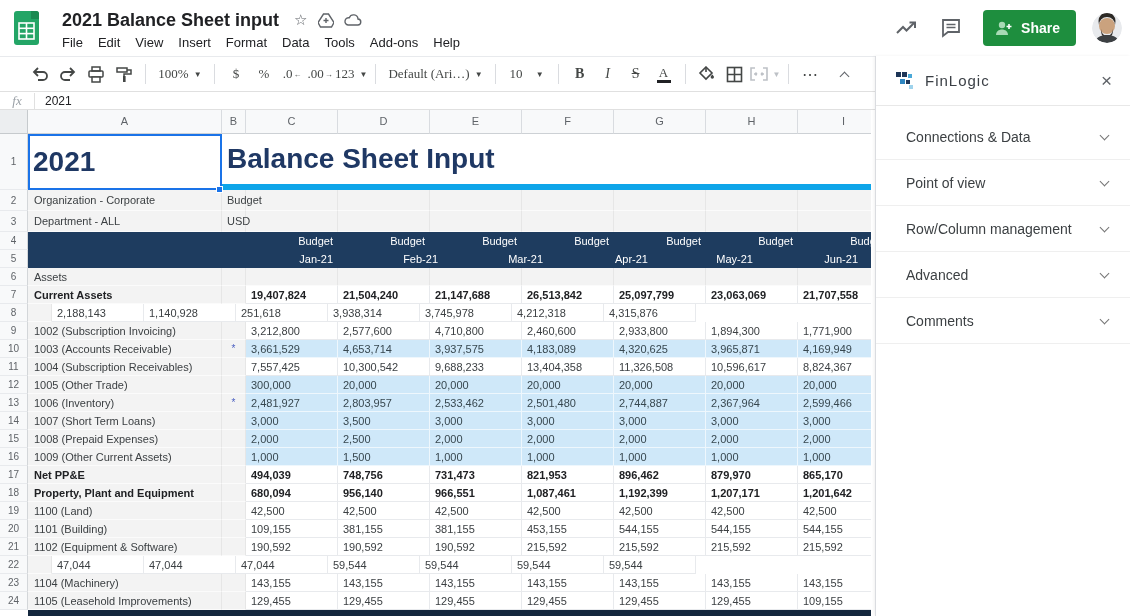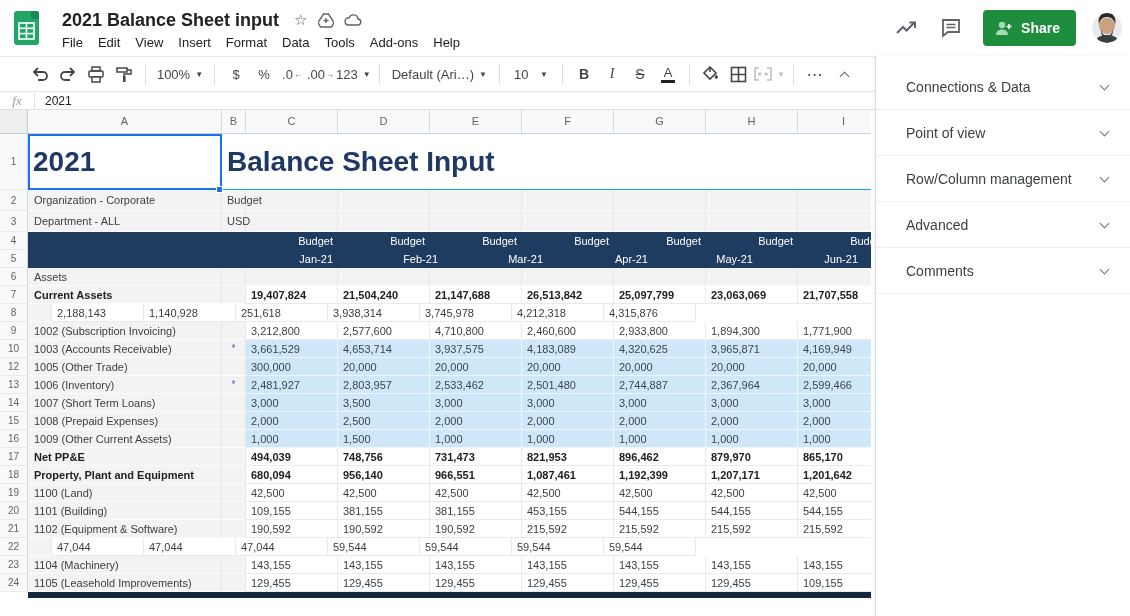--- a/index.html
+++ b/index.html
@@ -17,21 +17,21 @@
   #topbar-right { position:absolute; right:8px; top:10px; display:flex; align-items:center; }
   .tb-ic { margin:0 12px; display:flex; align-items:center; }
   #share-btn { display:flex; align-items:center; background:#1e8e3e; color:#fff; border:none;
     border-radius:4px; height:36px; padding:0 16px 0 12px; font-size:14px; font-weight:700; margin:0 10px; }
   #share-btn svg { margin-right:8px; }
   #avatar { width:30px; height:30px; border-radius:50%; overflow:hidden; margin-left:6px; }
   
   #toolbar { position:absolute; left:0; top:56px; width:875px; height:36px; background:#fff;
     border-top:1px solid #e8eaed; border-bottom:1px solid #e0e0e0; display:flex; align-items:center; padding-left:26px; }
   .t-ic { display:flex; align-items:center; justify-content:center; min-width:26px; height:24px;
-    color:#444746; margin:0 1px; border-radius:2px; }
+    color:#444746; margin:0 1px; border-radius:2px;font-family:Liberation Serif, serif; }
   .t-txt { font-size:13px; color:#444746; }
   .t-sep { width:1px; height:20px; background:#dadce0; margin:0 7px; }
   .caret { font-size:8px; color:#444746; margin-left:5px; }
   .t-bold { font-weight:700; font-size:14px; }
   .t-italic { font-style:italic; font-size:14px; font-family:"Liberation Serif",serif; }
   .t-strike { text-decoration:line-through; font-size:14px; }
   #text-color-btn { display:flex; flex-direction:column; align-items:center; line-height:13px; }
   #text-color-bar { width:14px; height:3px; background:#202124; margin-top:1px; }
   .sub-arrow { font-size:8px; margin-left:1px; color:#444746; }
   .grayed { color:#bdc1c6; }
@@ -64,21 +64,21 @@
   .bcell { background:#f3f3f3; border-right:1px solid #e6e6e6; border-bottom:1px solid #fbfbfb;
     display:flex; align-items:center; justify-content:center; font-size:10px; color:#4a5fc1; }
   .val { background:#fff; border-right:1px solid #e8eaed; border-bottom:1px solid #e8eaed;
     font-size:11px; color:#3c4043; padding-left:5px; display:flex; align-items:center; }
   .val.bold { font-weight:700; color:#202124; }
   .val.blue { background:#cfe8f9; border-right:1px solid #eef7fd; border-bottom:1px solid #eef7fd; color:#37474f; }
   #a1 { background:#fff; outline:2px solid #1a73e8; outline-offset:-2px; display:flex; align-items:center; position:relative; z-index:2; }
   #a1 span { font-size:28px; font-weight:700; color:#1f3864; padding-left:5px; }
   #sel-handle { position:absolute; left:216px; bottom:-3px; width:7px; height:7px; background:#1a73e8;
     border:1px solid #fff; z-index:3; }
-  #banner-cell { flex:1; background:#fff; border-bottom:1px solid #0ea5e9; display:flex; align-items:center; overflow:visible; }
+  #banner-cell { flex:1; background:#fff; border-bottom:6px solid #0ea5e9; display:flex; align-items:center; overflow:visible; }
   #banner-cell span { font-size:28px; font-weight:700; color:#1f3864; padding-left:5px; white-space:nowrap; }
   .meta-val { position:absolute; left:227px; top:0; height:21px; line-height:21px; font-size:11px; color:#3c4043; z-index:1; }
   .band-strip { flex:1; background:#1e3c5f; display:flex; }
   .band-cell { flex:none; width:92px; color:#fff; font-size:11px; text-align:right; padding-right:5px; line-height:18px; overflow:visible; }
   #dark-strip { height:6px; margin-left:28px; width:843px; background:#14273d; }
   
   #sidebar { position:absolute; left:875px; top:56px; width:255px; height:560px; background:#fff;
     border-left:1px solid #dadce0; box-shadow:-1px 0 3px rgba(0,0,0,.06); }
   #sb-header { height:50px; display:flex; align-items:center; padding:0 18px 0 20px; border-bottom:1px solid #e8e8e8; }
   #brand-name { font-size:15px; letter-spacing:1px; color:#3a3f45; font-weight:400; margin-left:9px; }
@@ -413,20 +413,32 @@
           <div class="cell bcell" style="width: 24px;">*</div>
           <div class="cell val blue" style="width: 92px;">3,661,529</div>
           <div class="cell val blue" style="width: 92px;">4,653,714</div>
           <div class="cell val blue" style="width: 92px;">3,937,575</div>
           <div class="cell val blue" style="width: 92px;">4,183,089</div>
           <div class="cell val blue" style="width: 92px;">4,320,625</div>
           <div class="cell val blue" style="width: 92px;">3,965,871</div>
           <div class="cell val blue" style="width: 92px;">4,169,949</div>
         </div>
         <div class="g-row r-data">
+          <div class="rn">11</div>
+          <div class="cell lbl" style="width: 194px;">1004 (Subscription Receivables)</div>
+          <div class="cell bcell" style="width: 24px;"></div>
+          <div class="cell val" style="width: 92px;">7,557,425</div>
+          <div class="cell val" style="width: 92px;">10,300,542</div>
+          <div class="cell val" style="width: 92px;">9,688,233</div>
+          <div class="cell val" style="width: 92px;">13,404,358</div>
+          <div class="cell val" style="width: 92px;">11,326,508</div>
+          <div class="cell val" style="width: 92px;">10,596,617</div>
+          <div class="cell val" style="width: 92px;">8,824,367</div>
+        </div>
+        <div class="g-row r-data">
           <div class="rn">12</div>
           <div class="cell lbl" style="width: 194px;">1005 (Other Trade)</div>
           <div class="cell bcell" style="width: 24px;"></div>
           <div class="cell val blue" style="width: 92px;">300,000</div>
           <div class="cell val blue" style="width: 92px;">20,000</div>
           <div class="cell val blue" style="width: 92px;">20,000</div>
           <div class="cell val blue" style="width: 92px;">20,000</div>
           <div class="cell val blue" style="width: 92px;">20,000</div>
           <div class="cell val blue" style="width: 92px;">20,000</div>
           <div class="cell val blue" style="width: 92px;">20,000</div>
@@ -573,20 +585,32 @@
           <div class="cell val" style="width: 92px;">129,455</div>
           <div class="cell val" style="width: 92px;">129,455</div>
           <div class="cell val" style="width: 92px;">109,155</div>
         </div>
       </div>
     <div id="dark-strip"></div>
   </div>
 </div>
 
 <div id="sidebar">
+  <div id="sb-header">
+    <svg width="20" height="20" viewBox="0 0 20 20">
+      <rect x="0" y="1" width="5" height="5" fill="#1d3557"></rect>
+      <rect x="6" y="1" width="5" height="5" fill="#1d3557"></rect>
+      <rect x="12" y="3" width="4" height="4" fill="#4aa8d8"></rect>
+      <rect x="4" y="8" width="5" height="5" fill="#2e86c1"></rect>
+      <rect x="10" y="9" width="4" height="4" fill="#1d3557"></rect>
+      <rect x="13" y="14" width="4" height="4" fill="#9fd3ec"></rect>
+    </svg>
+    <span id="brand-name">FinLogic</span>
+    <span id="sb-close">×</span>
+  </div>
   <div id="sb-sections">
       <div class="sb-row">
         <span class="sb-label">Connections &amp; Data</span>
         <span class="chev down"></span>
       </div>
       <div class="sb-row">
         <span class="sb-label">Point of view</span>
         <span class="chev down"></span>
       </div>
       <div class="sb-row">

